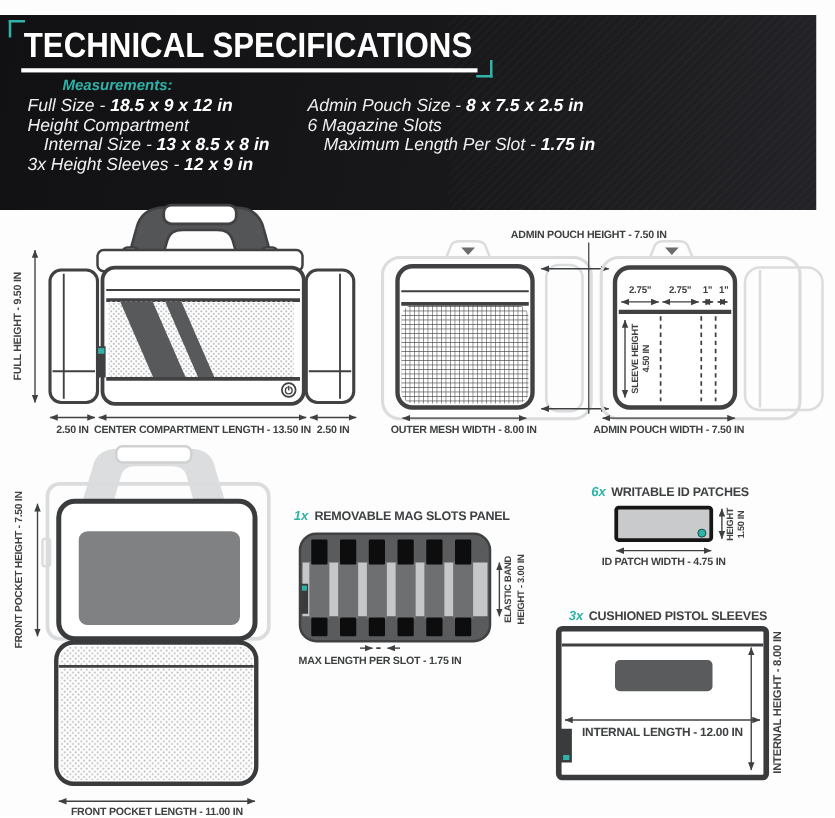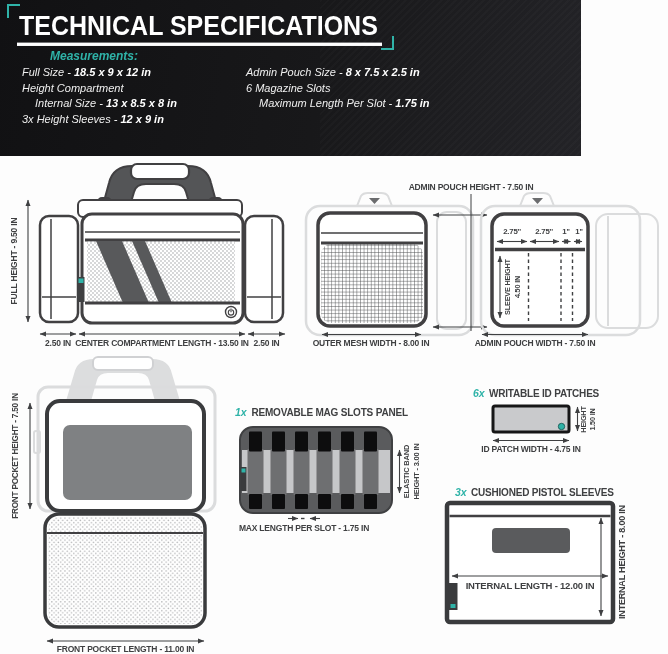--- a/index.html
+++ b/index.html
@@ -1,35 +1,35 @@
 <!DOCTYPE html>
 <html><head>
 <meta charset="utf-8">
 <style>
   html,body{margin:0;padding:0;background:#fff;}
   .page{position:relative;width:668px;height:654px;background:#fdfdfd;overflow:hidden;
         font-family:"Liberation Sans",sans-serif;}
   
-  .hdr{position:absolute;left:0;top:0;width:581px;height:156px;
+  .hdr{position:absolute;left:0;top:12px;width:653px;height:156px;
        background:linear-gradient(100deg,#111113 0%,#18181a 55%,#232327 100%);}
   .hdr::after{content:"";position:absolute;right:0;top:0;width:45%;height:100%;
        background:repeating-linear-gradient(135deg,rgba(255,255,255,0.035) 0 2px,transparent 2px 5px);
        opacity:.5;pointer-events:none;}
   .title-wrap{position:absolute;left:17px;top:9px;display:inline-block;}
   .title{display:inline-block;color:#fff;font-weight:700;font-size:25px;line-height:28px;
        letter-spacing:0px;transform:scaleY(1.12);transform-origin:top left;
        border-bottom:3px solid #fff;padding:0 4px 2px 2px;white-space:nowrap;}
   .bracket{position:absolute;width:11px;height:12px;}
   .bracket.tl{left:-10px;top:-5px;border-left:2.5px solid #2FB3A8;border-top:2.5px solid #2FB3A8;}
   .bracket.br{right:-12px;bottom:-8px;border-right:2.5px solid #2FB3A8;border-bottom:2.5px solid #2FB3A8;}
   .m-label{position:absolute;left:22px;top:49px;color:#2FB3A8;font-style:italic;font-weight:700;font-size:12px;margin-left:28px;}
   .mcol{position:absolute;top:65px;}
   .mcol.left{left:22px;}
   .mcol.right{left:246px;}
-  .mrow{font-style:italic;color:#efefef;font-size:11px;line-height:15.5px;white-space:nowrap;}
+  .mrow{font-style:italic;color:#efefef;font-size:14px;line-height:15.5px;white-space:nowrap;}
   .mrow.ind{padding-left:13px;}
   .mvalue{font-weight:700;color:#fff;}
   
   .diagrams{position:absolute;left:0;top:156px;width:668px;height:498px;}
   .dim{stroke:#3F4042;stroke-width:1.1;fill:none;}
   .dimthin{stroke:#3F4042;stroke-width:1;fill:none;}
   .dash{stroke:#3F4042;stroke-width:1.4;fill:none;stroke-dasharray:3.5 3;}
   .dt{font-family:"Liberation Sans",sans-serif;font-weight:700;fill:#3F4042;letter-spacing:-0.2px;}
   .cnt{font-family:"Liberation Sans",sans-serif;font-weight:700;font-style:italic;fill:#2FB3A8;}
   .outline{fill:#fff;stroke:#414042;}

